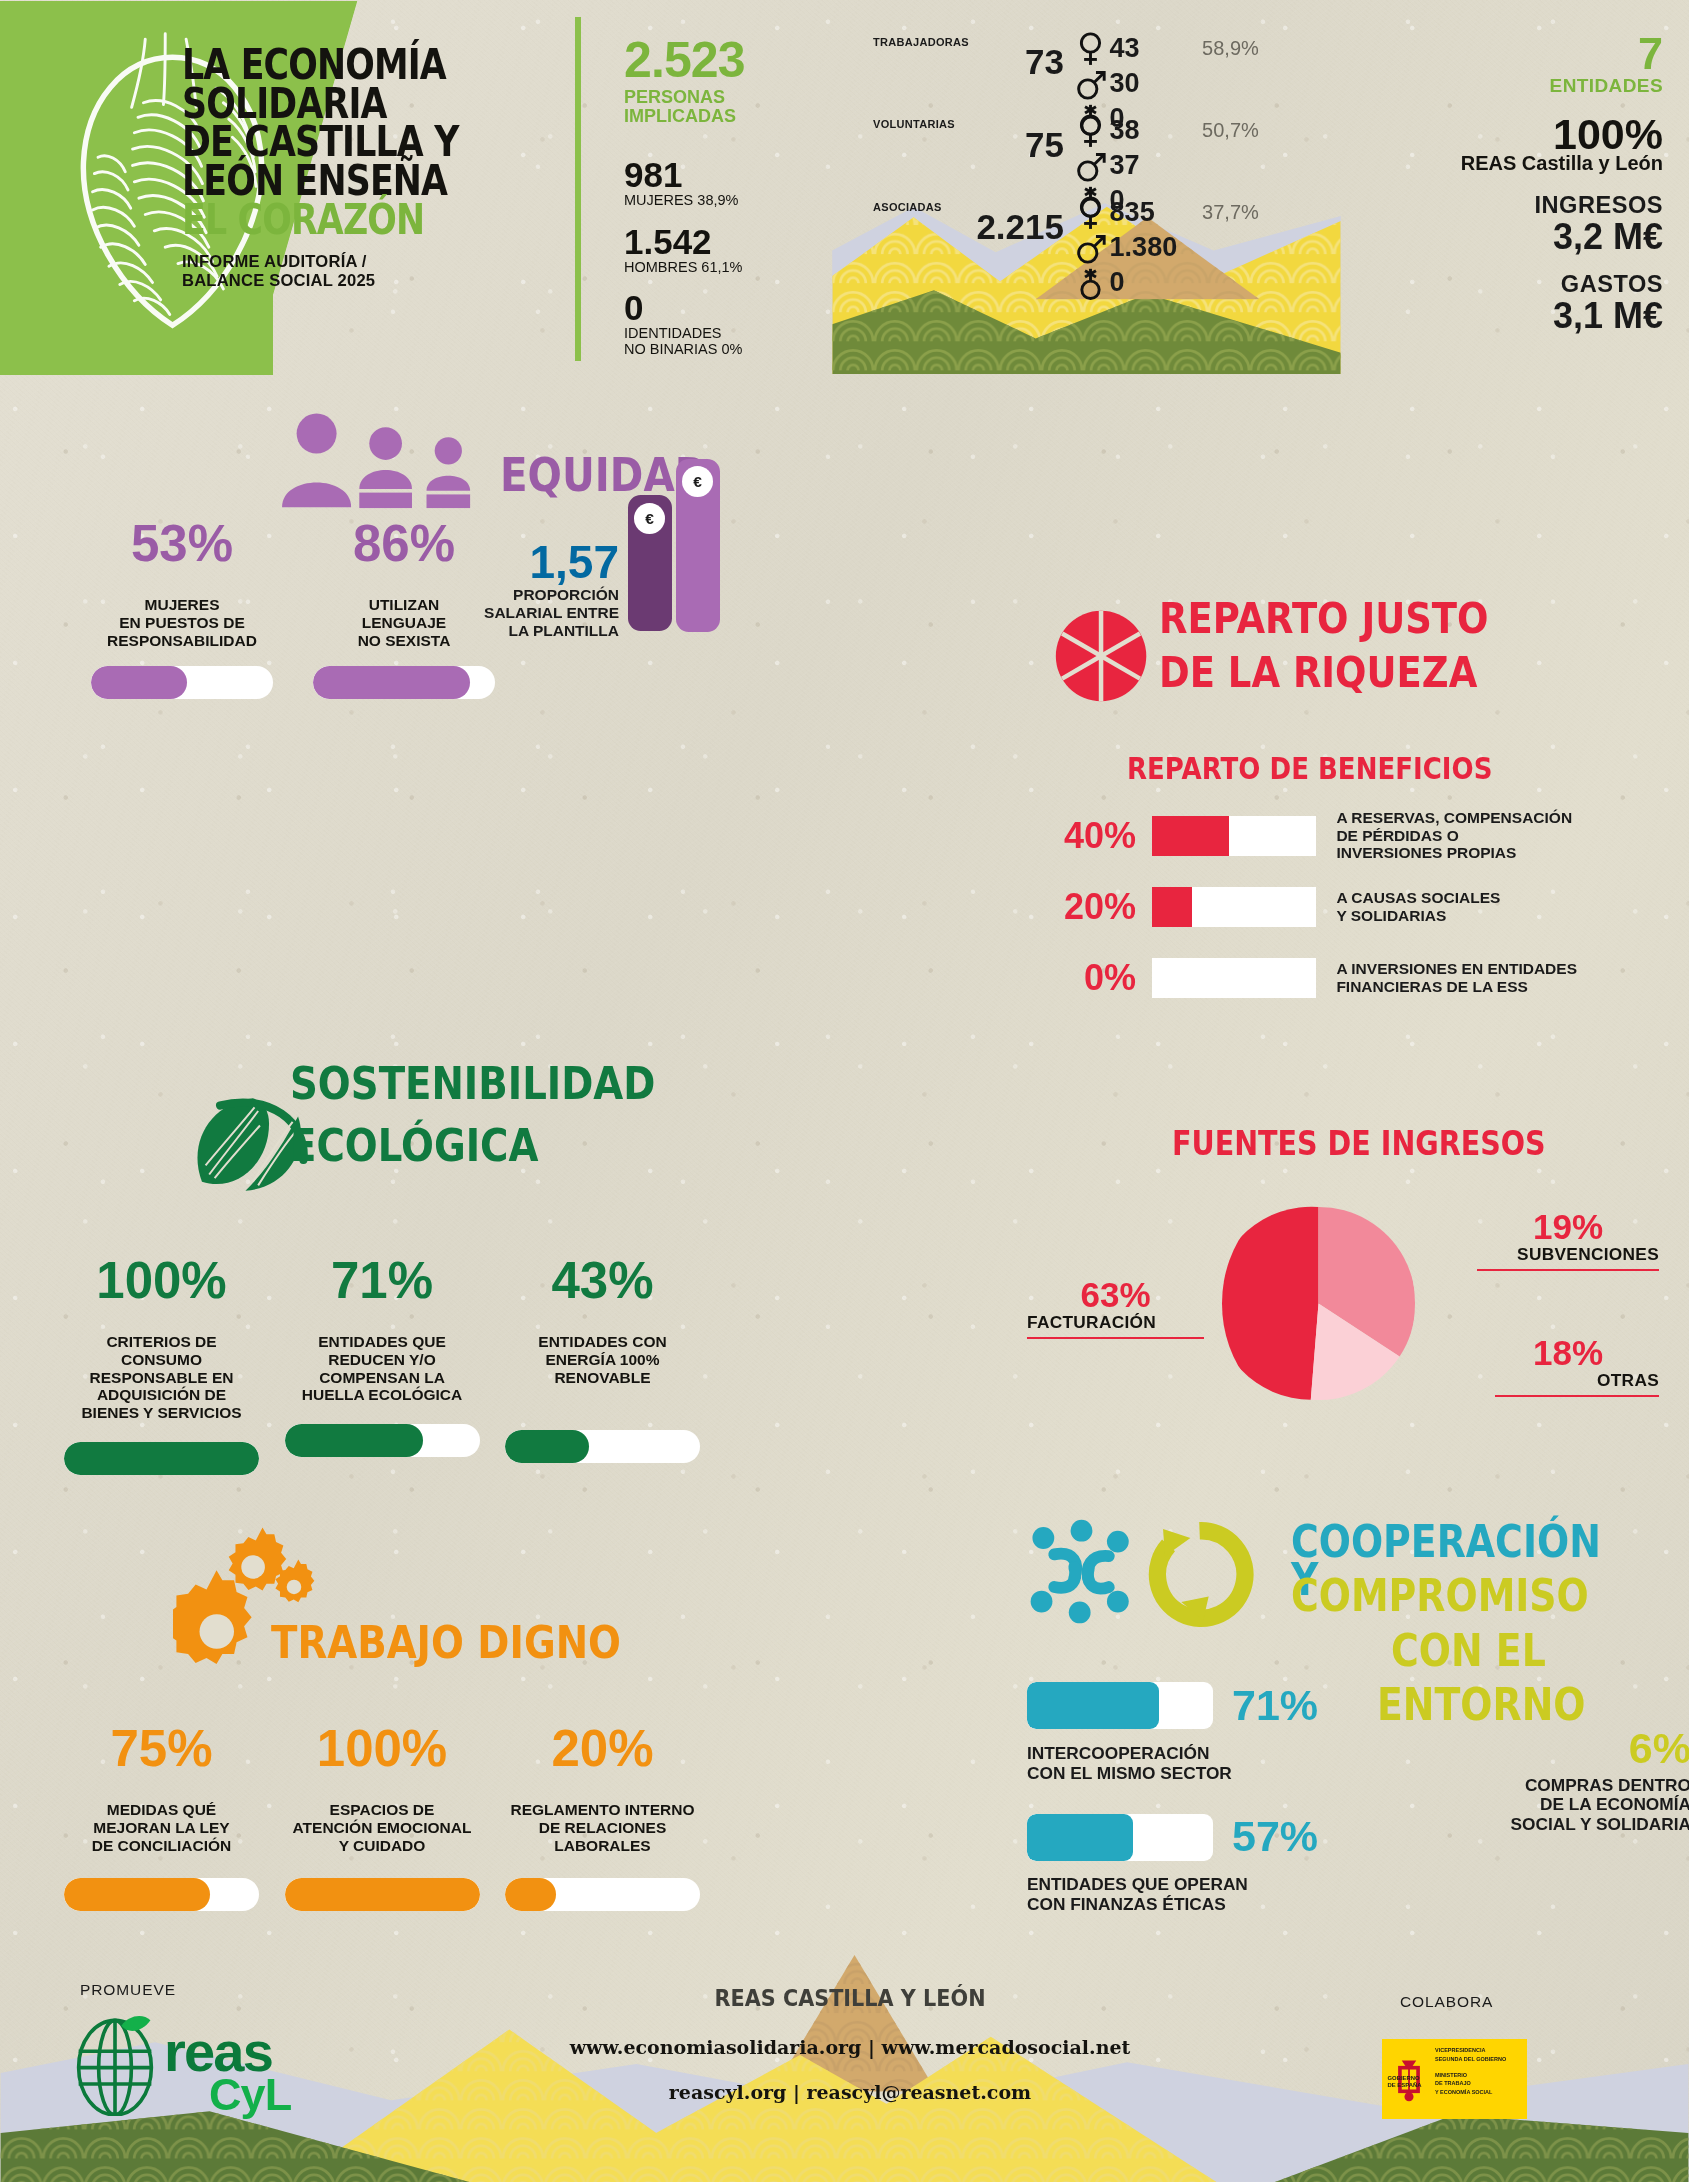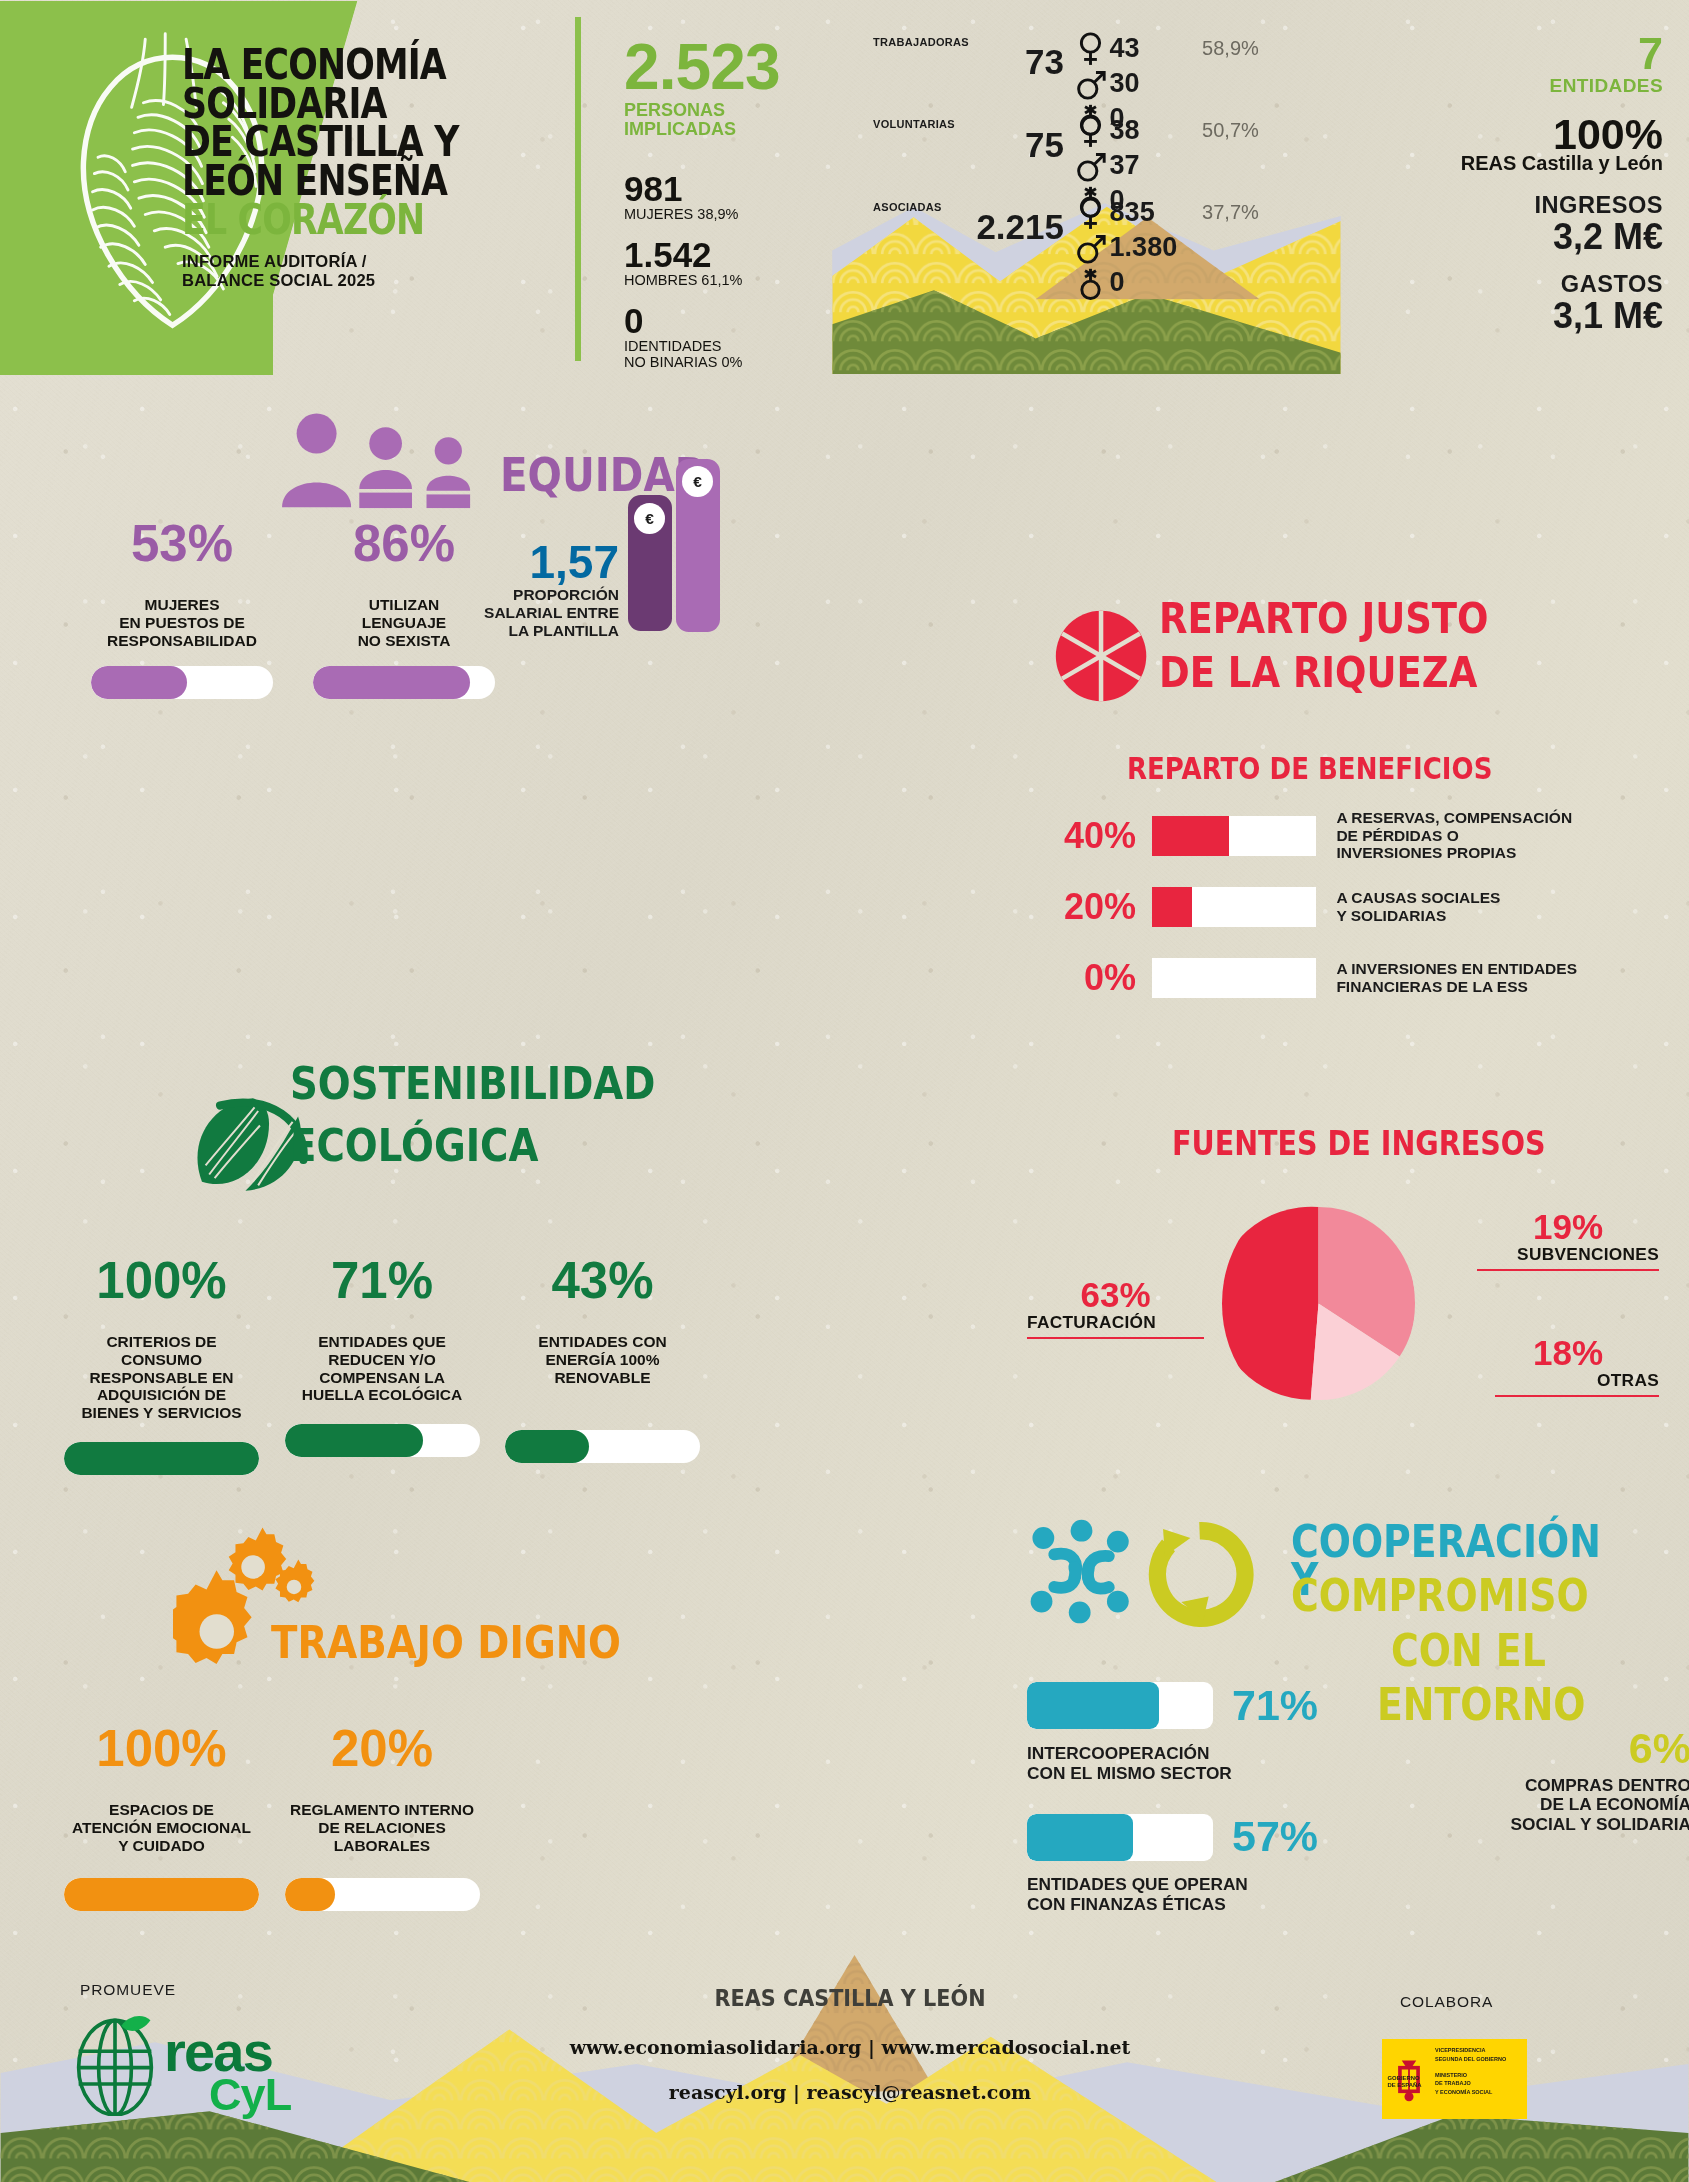--- a/index.html
+++ b/index.html
@@ -41,21 +41,21 @@
   .title-block{position:absolute;left:182px;top:45px;width:382px;}
   .title-line{font-family:"DejaVu Sans", sans-serif;font-weight:bold;
      font-size:42px;letter-spacing:-0.9px;line-height:.92;color:#14130f;
      text-transform:uppercase;font-stretch:condensed;transform:scaleX(.92);transform-origin:left;}
   .title-line.g{color:#7cb53d;}
   .subtitle{margin-top:12.7px;font-size:17.3px;font-weight:bold;line-height:1.12;color:#14130f;
      letter-spacing:0.2px;transform:scaleX(.96);transform-origin:left;}
 
   
   #hcol1{position:absolute;left:624px;top:36px;width:195px;}
-  .big-green{font-size:64px;font-weight:bold;color:#7cb53d;line-height:.95;letter-spacing:-0.9px;}
+  .big-green{font-size:50px;font-weight:bold;color:#7cb53d;line-height:.95;letter-spacing:-0.9px;}
   .lbl-green{font-size:18px;font-weight:bold;color:#7cb53d;line-height:1.06;margin-top:3.6px;}
   .bignum{font-size:35px;font-weight:bold;color:#14130f;line-height:1;}
   .smalllbl{font-size:14.5px;color:#14130f;line-height:1.1;margin-top:1px;}
 
   
   #hcol2{position:absolute;left:873px;top:35px;width:436px;}
   .grp{position:relative;margin-bottom:23.6px;}
   .grp-label{font-size:11px;font-weight:bold;text-align:left;width:191px;letter-spacing:0.3px;}
   .grp-total{font-size:35px;font-weight:bold;text-align:right;width:191px;line-height:.92;margin-top:-1.8px;}
   .grp-rows{position:absolute;left:202px;top:-5.5px;}
@@ -514,20 +514,29 @@
       <circle cx="88" cy="44" r="13" fill="#e2decf"></circle>
       <path d="M78 4 l7 12 14 0 3 14 13 6 -4 13 9 11 -9 11 4 13 -13 6 -3 14 -14 0 -7 12 -12 -7 -13 6 -9 -11 -14 -2 0 -14 -12 -8 7 -12 -7 -12 12 -8 0 -14 14 -2 9 -11 13 6 z" transform="translate(-24,44) scale(.92)"></path>
       <circle cx="48" cy="115" r="19" fill="#e2decf"></circle>
       <path d="M78 4 l7 12 14 0 3 14 13 6 -4 13 9 11 -9 11 4 13 -13 6 -3 14 -14 0 -7 12 -12 -7 -13 6 -9 -11 -14 -2 0 -14 -12 -8 7 -12 -7 -12 12 -8 0 -14 14 -2 9 -11 13 6 z" transform="translate(105,34) scale(.42)"></path>
       <circle cx="133" cy="66" r="8" fill="#e2decf"></circle>
     </g>
   </svg>
   <div class="tr-title sect-title">TRABAJO DIGNO</div>
 
   <div class="tr-stats">
+    <div class="stat">
+      <div class="pctv">75%</div>
+      <div class="desc" style="white-space:pre-line">MEDIDAS QUÉ
+MEJORAN LA LEY
+DE CONCILIACIÓN</div>
+      <div class="bar" style="margin-top:23.6px">
+          <i style="width:75%;background:#f29111"></i>
+        </div>
+    </div>
     <div class="stat">
       <div class="pctv">100%</div>
       <div class="desc" style="white-space:pre-line">ESPACIOS DE
 ATENCIÓN EMOCIONAL
 Y CUIDADO</div>
       <div class="bar" style="margin-top:23.6px">
           <i style="width:100%;background:#f29111"></i>
         </div>
     </div>
     <div class="stat">

